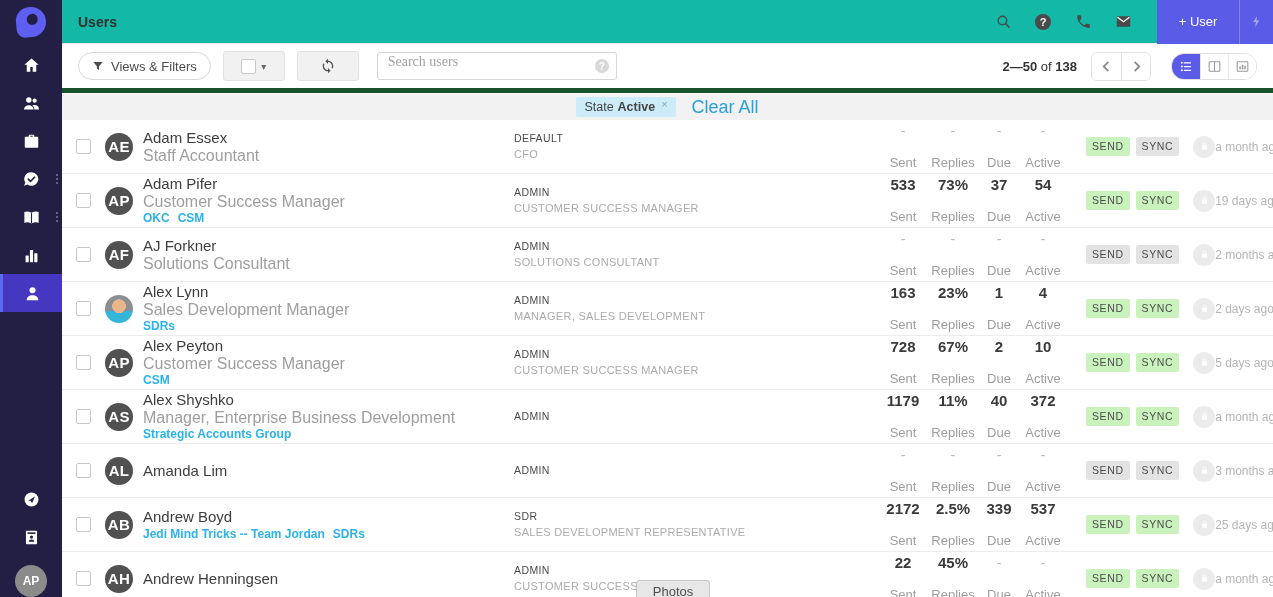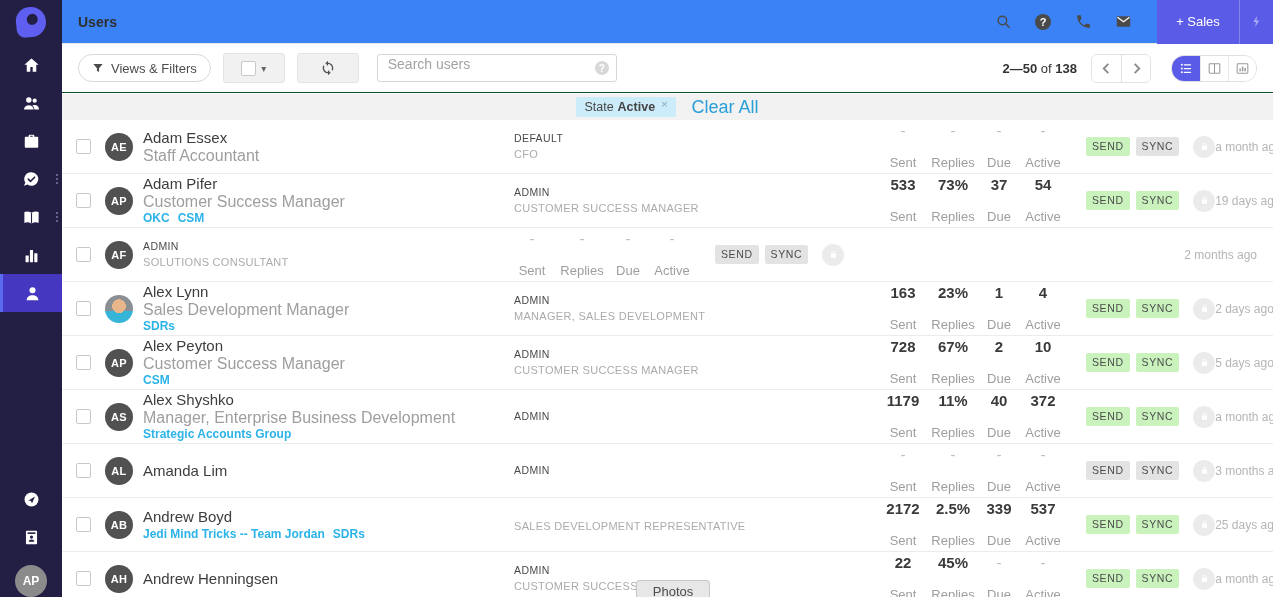--- a/index.html
+++ b/index.html
@@ -48,21 +48,21 @@
   .sidebar-bottom { position: absolute; bottom: 0; left: 0; width: 62px; }
   .sidebar-bottom .nav-item { height: 38px; }
   .sidebar-avatar {
     width: 32px; height: 32px; border-radius: 50%; background: #8b8b8b; color: #fff;
     font-size: 12px; font-weight: bold; display: flex; align-items: center; justify-content: center;
     margin: 9px auto 0 auto;
   }
 
   
   .header {
-    position: absolute; left: 62px; top: 0; right: 0; height: 44px; background: #3b82f6;
+    position: absolute; left: 62px; top: 0; right: 0; height: 44px; background: #14b8a6;
     border-bottom: 1px solid #e9e9e9; display: flex; align-items: center; z-index: 20;
   }
   .page-title { font-size: 14px; font-weight: bold; color: #2f2f2f; padding-left: 16px; }
   .header-actions { margin-left: auto; display: flex; align-items: center; }
   .h-icon { width: 40px; height: 44px; display: flex; align-items: center; justify-content: center; color: #4a4a4a; cursor: pointer; }
   .h-icon svg { width: 17px; height: 17px; }
   .q-circle {
     width: 16px; height: 16px; border-radius: 50%; background: #4a4a4a; color: #fff;
     font-size: 11px; font-weight: bold; display: flex; align-items: center; justify-content: center;
   }
@@ -72,40 +72,40 @@
   }
   .bolt-area {
     width: 34px; height: 44px; background: var(--accent); display: flex; align-items: center;
     justify-content: center; border-left: 1px solid rgba(255,255,255,0.25); cursor: pointer;
   }
   .bolt-area svg { width: 13px; height: 13px; color: #a8a9f5; }
 
   
   .toolbar {
     position: absolute; left: 62px; top: 44px; right: 0; height: 49px; background: #fff;
-    border-bottom: 1px solid #14532d; display: flex; align-items: center; padding: 0 16px;
+    border-bottom: 5px solid #14532d; display: flex; align-items: center; padding: 0 16px;
   }
   .views-filters {
     height: 28px; border: 1px solid #d9d9d9; border-radius: 14px; background: #fff;
     display: flex; align-items: center; gap: 7px; padding: 0 13px; font-family: inherit;
     font-size: 13px; color: #4b4b4b; cursor: pointer;
   }
   .views-filters svg { width: 12px; height: 12px; }
   .tb-btn {
     width: 62px; height: 30px; background: #f1f1f1; border: 1px solid #e3e3e3; border-radius: 3px;
     margin-left: 12px; display: flex; align-items: center; justify-content: center; gap: 5px;
     cursor: pointer; color: #555;
   }
   .tb-checkbox { width: 15px; height: 15px; background: #fff; border: 1px solid #c9c9c9; border-radius: 2px; }
   .caret { font-size: 10px; color: #666; }
   .tb-btn svg { width: 16px; height: 16px; }
   .search-wrap { position: relative; margin-left: 18px; }
   .search-input {
     width: 240px; height: 28px; border: 1px solid #d6d6d6; border-radius: 3px; padding: 0 28px 8px 10px;
-    font-family: Liberation Sans, sans-serif; font-size: 14px; color: #444; outline: none;
+    font-family: Liberation Serif, serif; font-size: 14px; color: #444; outline: none;
   }
   .search-input::placeholder { color: #a3a3a3; }
   .search-help {
     position: absolute; right: 8px; top: 7px; width: 14px; height: 14px; border-radius: 50%;
     background: #d8d8d8; color: #fff; font-size: 10px; font-weight: bold;
     display: flex; align-items: center; justify-content: center;
   }
   .toolbar-right { margin-left: auto; display: flex; align-items: center; }
   .pagination { font-size: 13px; color: #333; margin-right: 14px; }
   .pagination b { font-weight: bold; }
@@ -140,21 +140,21 @@
 
   
   .table { position: absolute; left: 62px; top: 120px; right: 0; bottom: 0; overflow: hidden; background: #fff; }
   .row {
     height: 54px; border-bottom: 1px solid #ececec; display: flex; align-items: center;
     padding-left: 14px; background: #fff;
   }
   .row-check { width: 15px; height: 15px; border: 1px solid #c8c8c8; border-radius: 2px; background: #fff; flex: 0 0 15px; cursor: pointer; }
   .avatar {
     width: 28px; height: 28px; border-radius: 50%; background: #515151; color: #fff;
-    font-size: 11px; font-weight: bold; display: flex; align-items: center; justify-content: center;
+    font-size: 15px; font-weight: bold; display: flex; align-items: center; justify-content: center;
     margin: 0 10px 0 14px; flex: 0 0 28px; letter-spacing: .3px;
   }
   .avatar.photo {
     background:
       radial-gradient(circle at 50% 40%, #e8b68a 0 31%, rgba(0,0,0,0) 32%),
       linear-gradient(to bottom, #8a8f94 0 58%, #35b5d8 58% 100%);
     color: transparent;
   }
   .cell-user { flex: 0 0 371px; overflow: hidden; }
   .user-name { font-size: 15px; color: #3d3d3d; line-height: 18px; }
@@ -292,21 +292,21 @@
           <path d="M6.6 10.8c1.4 2.8 3.8 5.2 6.6 6.6l2.2-2.2c.3-.3.7-.4 1-.2 1.1.4 2.3.6 3.6.6.6 0 1 .4 1 1V20c0 .6-.4 1-1 1C10.6 21 3 13.4 3 4c0-.6.4-1 1-1h3.5c.6 0 1 .4 1 1 0 1.2.2 2.4.6 3.6.1.3 0 .7-.2 1z"></path>
         </svg>
       </div>
       <div class="h-icon">
         <svg viewBox="0 0 24 24" fill="currentColor">
           <rect x="2.5" y="4.5" width="19" height="15" rx="1.2"></rect>
           <path d="M3.5 6l8.5 6.4L20.5 6" fill="none" stroke="#fff" stroke-width="1.8"></path>
         </svg>
       </div>
     </div>
-  <button class="add-user-btn">+ Sales</button>
+  <button class="add-user-btn">+ User</button>
   <div class="bolt-area">
     <svg viewBox="0 0 24 24" fill="currentColor">
       <path d="M13 2 6 13h5l-1.5 9L17 10h-5l1-8z"></path>
     </svg>
   </div>
 </div>
 
 <div class="toolbar">
   <button class="views-filters">
     <svg viewBox="0 0 18 18" fill="currentColor">
@@ -470,20 +470,24 @@
         <svg viewBox="0 0 24 24" fill="currentColor">
           <rect x="6.5" y="10" width="11" height="9" rx="1.2"></rect>
           <path d="M9 10V7.5a3 3 0 0 1 6 0V10" fill="none" stroke="currentColor" stroke-width="2"></path>
         </svg>
       </div>
       <div class="cell-time">19 days ago</div>
     </div>
     <div class="row">
       <span class="row-check"></span>
       <div class="avatar">AF</div>
+      <div class="cell-user">
+        <div class="user-name">AJ Forkner</div>
+        <div class="user-title">Solutions Consultant</div>
+      </div>
       <div class="cell-role">
         <div class="user-role">ADMIN</div>
         <div class="user-position">SOLUTIONS CONSULTANT</div>
       </div>
       <div class="cell-stats">
         <div class="stat w1">
           <div class="stat-value dash">-</div>
           <div class="stat-label">Sent</div>
         </div>
         <div class="stat w2">
@@ -685,20 +689,21 @@
       <span class="row-check"></span>
       <div class="avatar">AB</div>
       <div class="cell-user">
         <div class="user-name">Andrew Boyd</div>
         <div class="user-tags">
           <span>Jedi Mind Tricks -- Team Jordan</span>
           <span>SDRs</span>
         </div>
       </div>
       <div class="cell-role">
+        <div class="user-role">SDR</div>
         <div class="user-position">SALES DEVELOPMENT REPRESENTATIVE</div>
       </div>
       <div class="cell-stats">
         <div class="stat w1">
           <div class="stat-value">2172</div>
           <div class="stat-label">Sent</div>
         </div>
         <div class="stat w2">
           <div class="stat-value">2.5%</div>
           <div class="stat-label">Replies</div>

